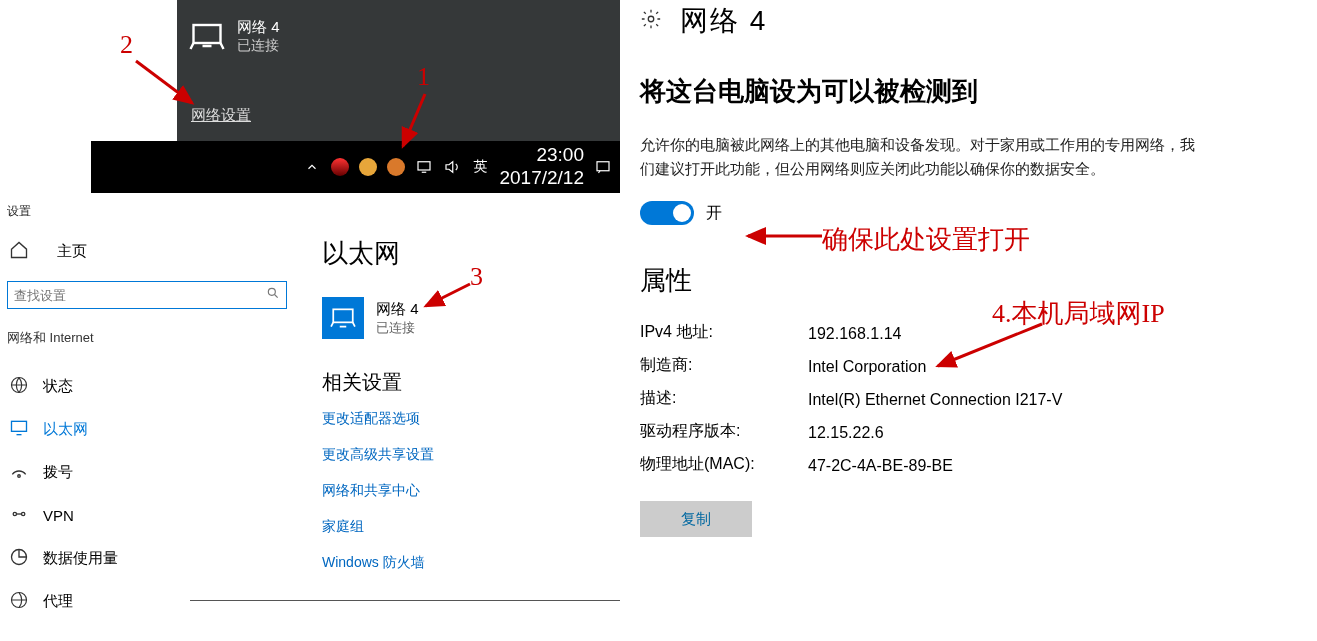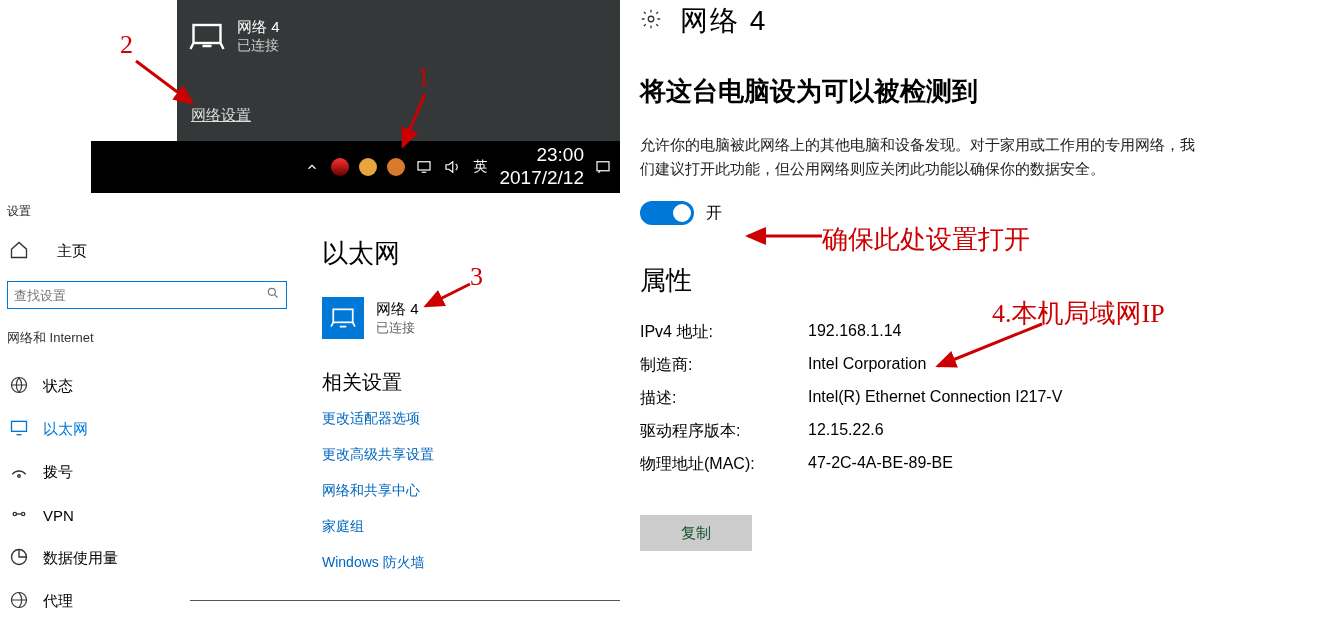--- a/index.html
+++ b/index.html
@@ -147,27 +147,27 @@
 .toggle-row { display:flex; align-items:center; gap:12px; margin-bottom:38px;}
 .toggle {
   width:54px; height:24px; background:#0078d7; border-radius:12px;
   position:relative;
 }
 .toggle .knob {
   position:absolute; right:3px; top:3px; width:18px; height:18px;
   border-radius:50%; background:#fff;
 }
 .right h2.props { font-size:26px; font-weight:400; margin-bottom:24px; }
-.prop-row { display:flex; margin-bottom:12px; font-size:16px; }
+.prop-row { display:flex; margin-bottom:12px; font-size:16px;align-items:flex-end; }
 .prop-label { width:168px; }
 .prop-val {}
 .copy-btn {
-  margin-top:28px;
+  margin-top:14px;
   width:112px; height:36px; background:#ccc; border:none;
-  font-size:15px; color:#14532d;
+  font-size:15px; color:#0369a1;
 }
 
 
 .ann {
   position:absolute; color:#c00; font-size:26px; font-family:"SimSun","Segoe UI";
   pointer-events:none;
 }
 .arrow { position:absolute; pointer-events:none; }
 </style>
 </head>

